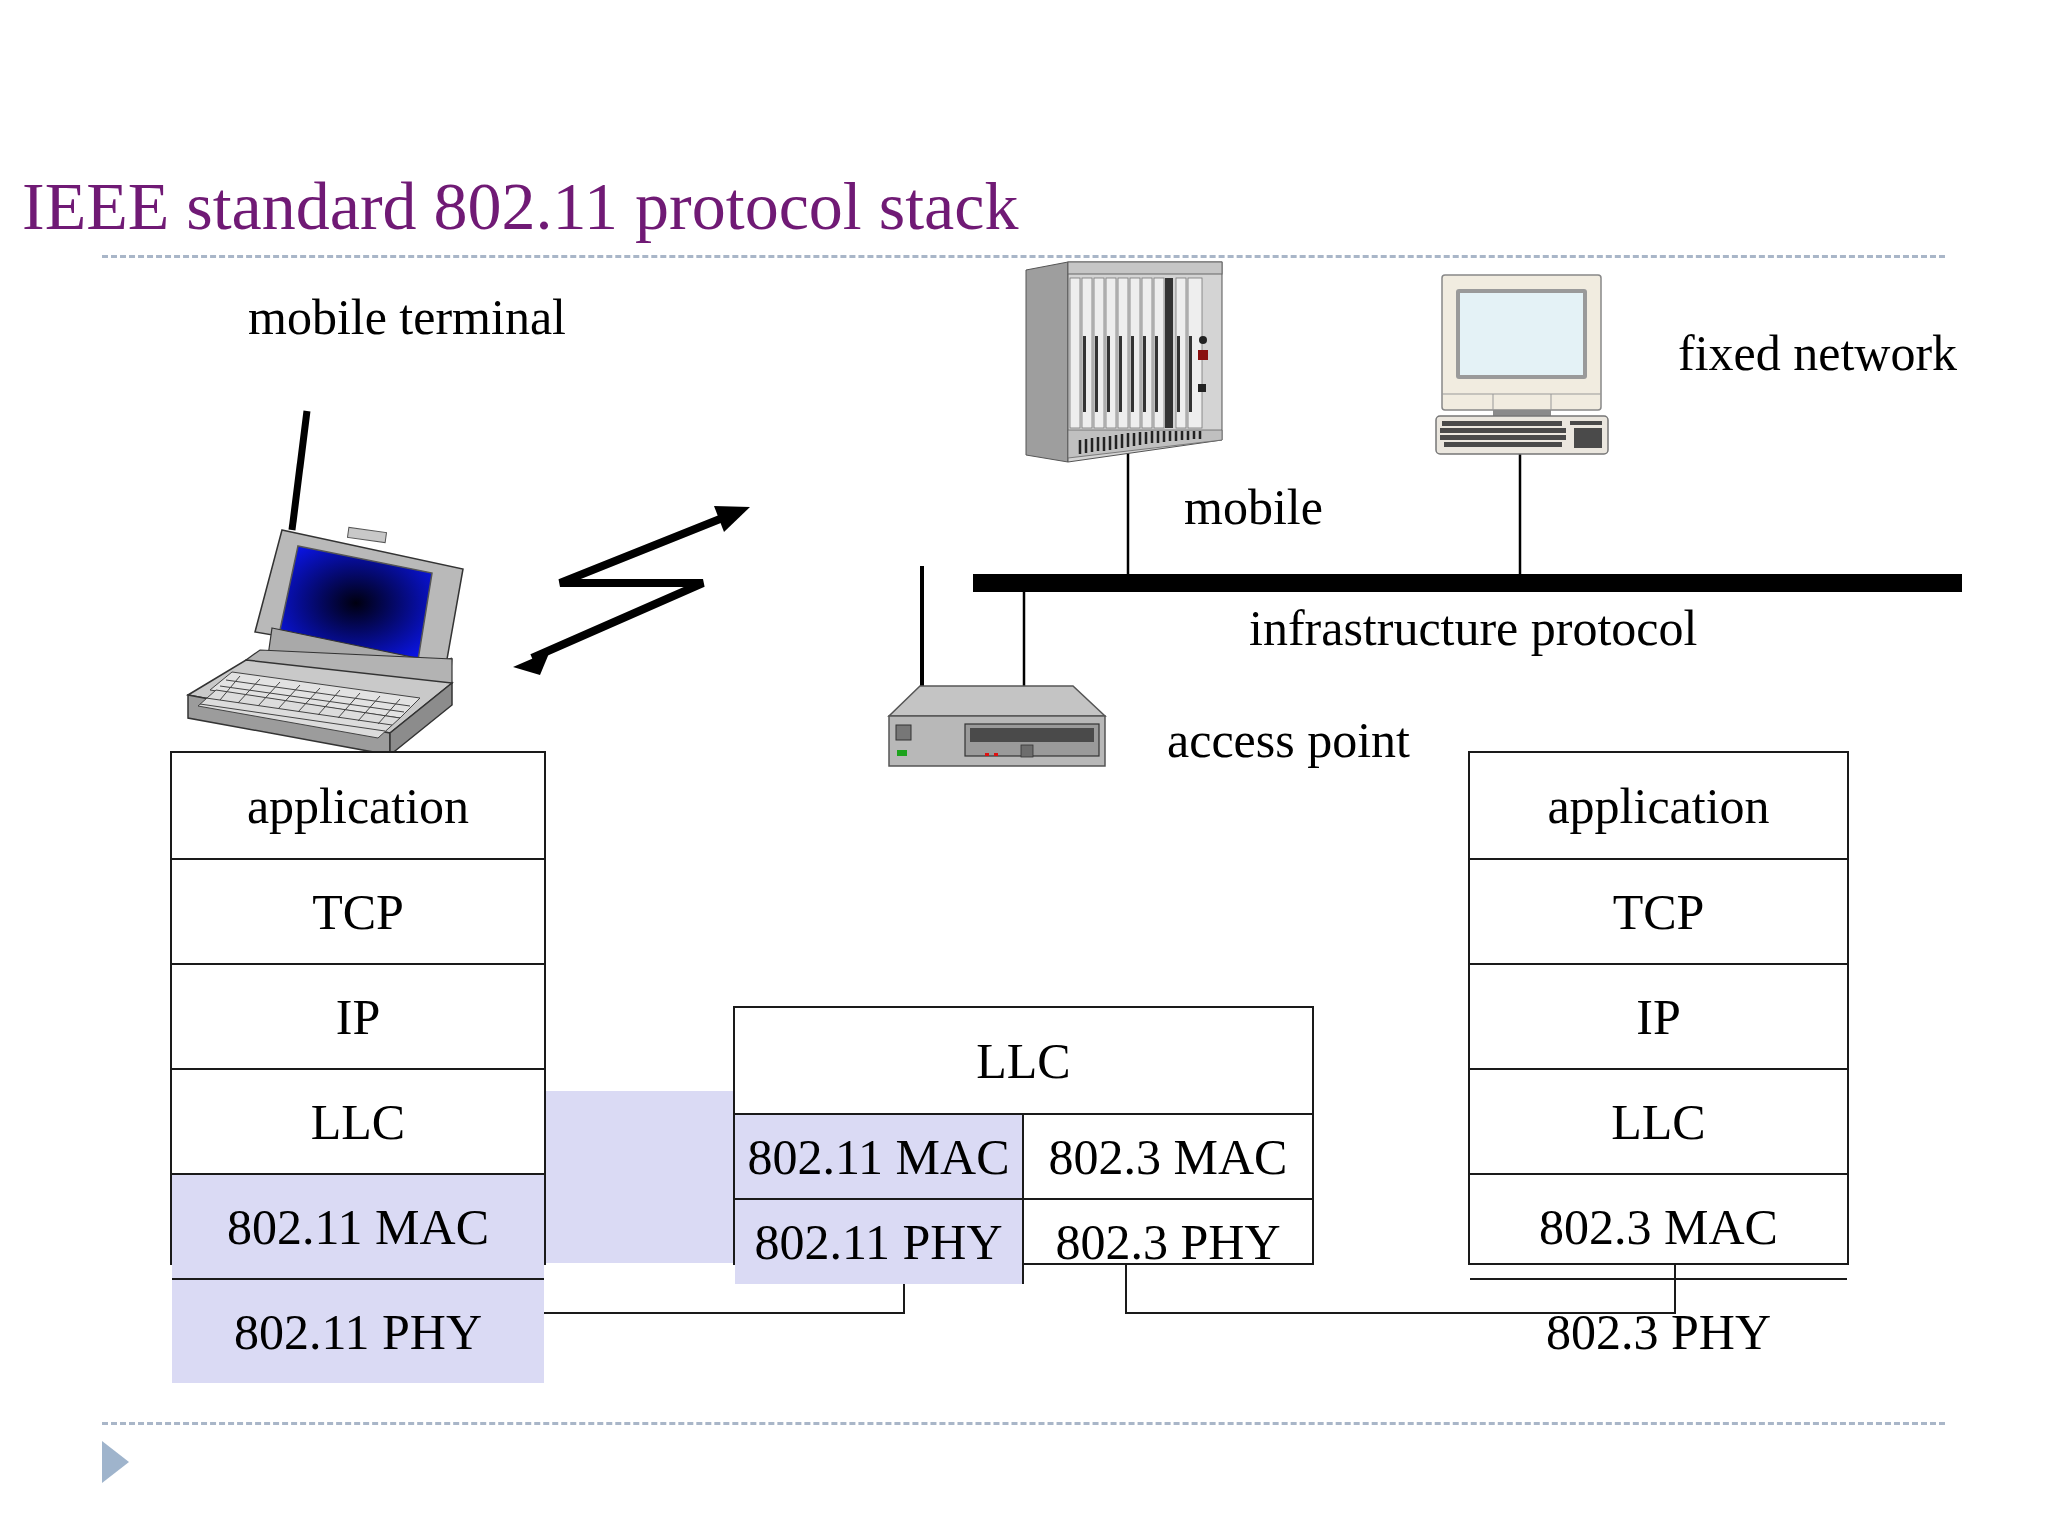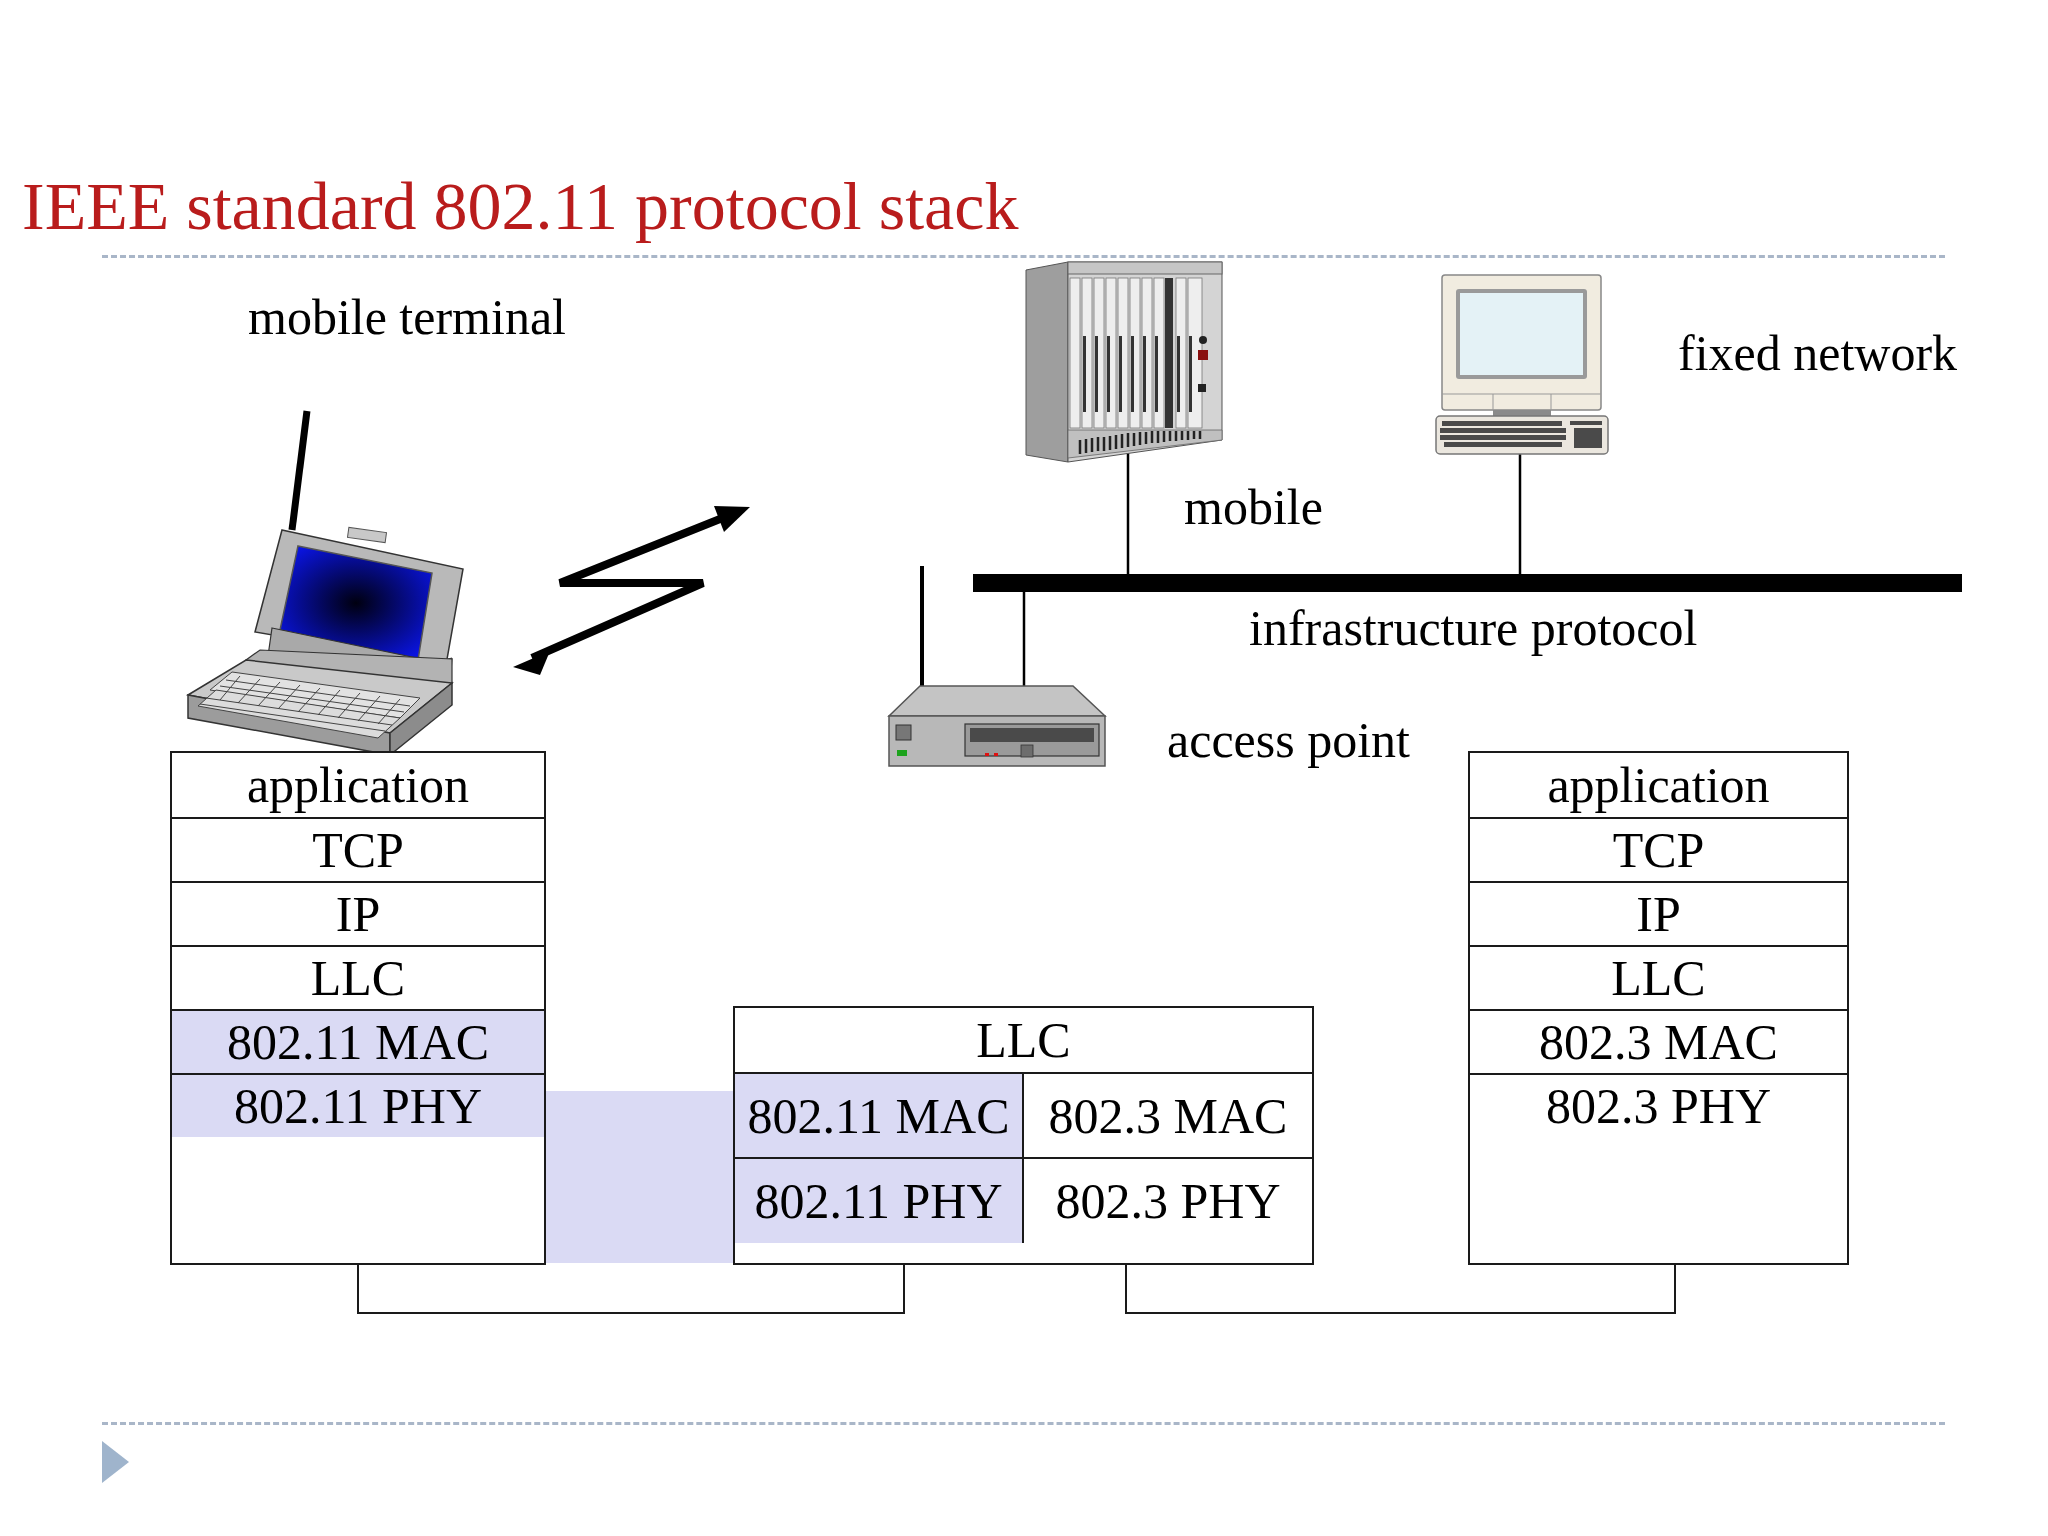--- a/index.html
+++ b/index.html
@@ -1,23 +1,23 @@
 <!DOCTYPE html>
 <html><head>
 <meta charset="utf-8">
 <style>
   html, body { margin:0; padding:0; background:#ffffff; }
   body { width:2048px; height:1536px; position:relative; overflow:hidden;
          font-family:"Liberation Serif", "DejaVu Serif", serif; color:#000; }
   .abs { position:absolute; }
-  .title { left:22px; top:166px; font-size:68px; line-height:80px; color:#b91c1c; white-space:nowrap; }
+  .title { left:22px; top:166px; font-size:68px; line-height:80px; color:#701a75; white-space:nowrap; }
   .dash { position:absolute; left:102px; height:0; border-top:3px dashed #a9b6c8; }
   .label { position:absolute; font-size:50px; line-height:56px; white-space:nowrap; }
   .stack { position:absolute; border:2px solid #1a1a1a; box-sizing:border-box; background:#fff; }
-  .row { box-sizing:border-box; border-top:2px solid #1a1a1a; height:64px;
+  .row { box-sizing:border-box; border-top:2px solid #1a1a1a; height:105px;
          display:flex; align-items:center; justify-content:center; font-size:50px; white-space:nowrap; }
   .row:first-child { border-top:none; }
   .row.wl { background:#dadaf4; }
   .split { display:flex; height:85.3px; box-sizing:border-box; border-top:2px solid #1a1a1a; }
   .split .cell { flex:none; display:flex; align-items:center; justify-content:center; font-size:50px; white-space:nowrap; box-sizing:border-box; }
   svg.layer { position:absolute; left:0; top:0; }
   .nav-tri { position:absolute; left:102px; top:1441px; width:0; height:0;
              border-top:21px solid transparent; border-bottom:21px solid transparent;
              border-left:27px solid #9fb4cc; cursor:pointer; }
 </style>

